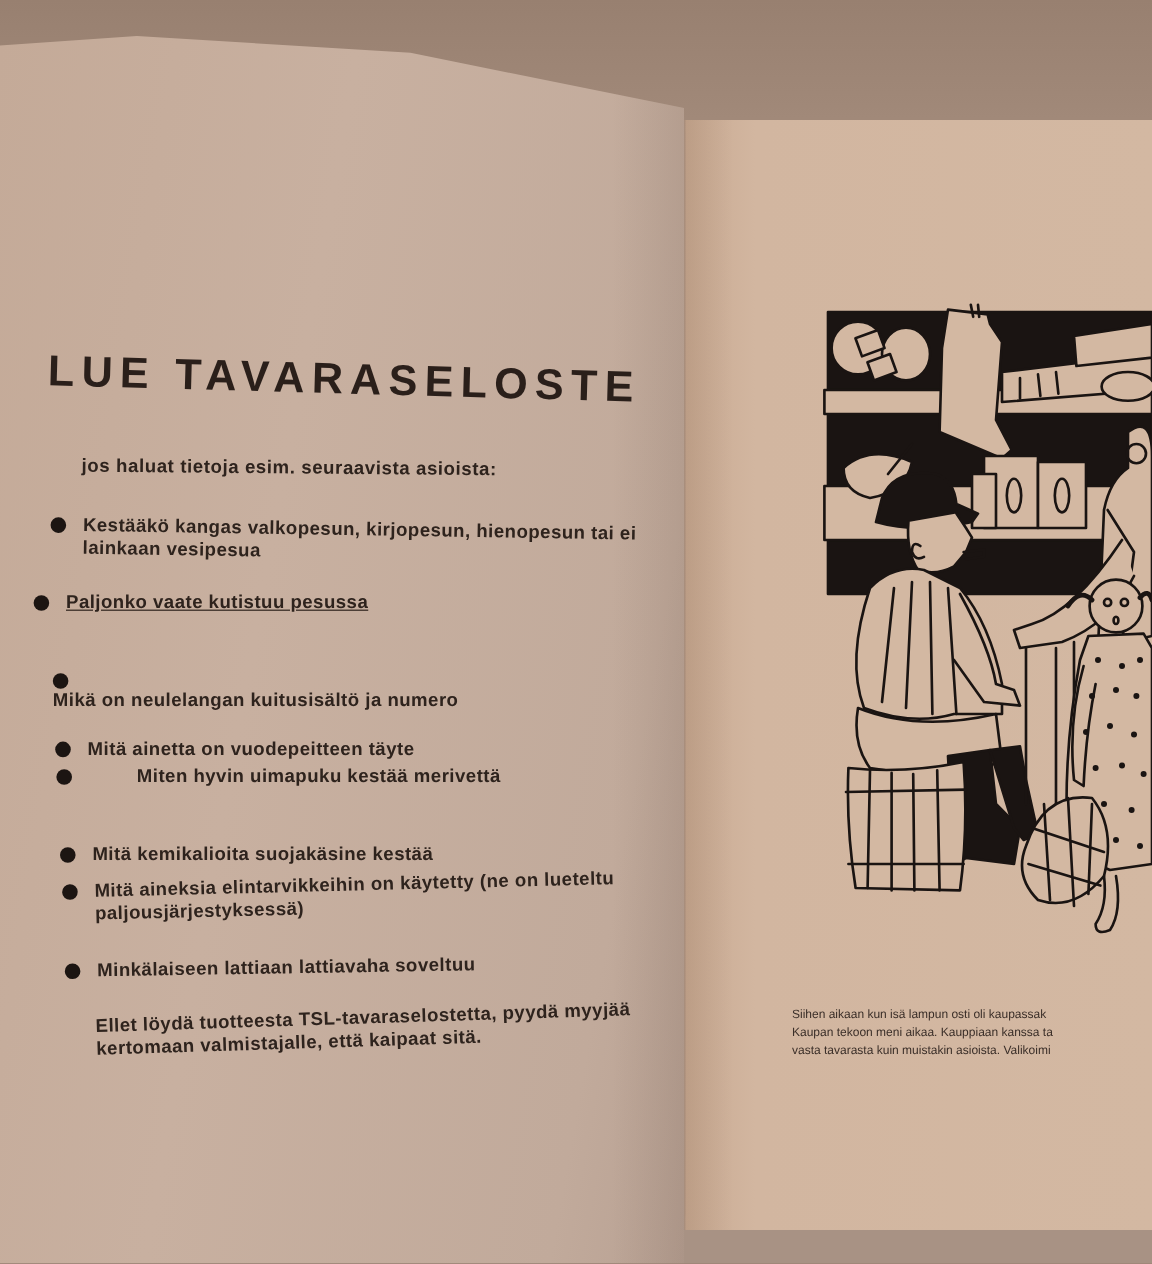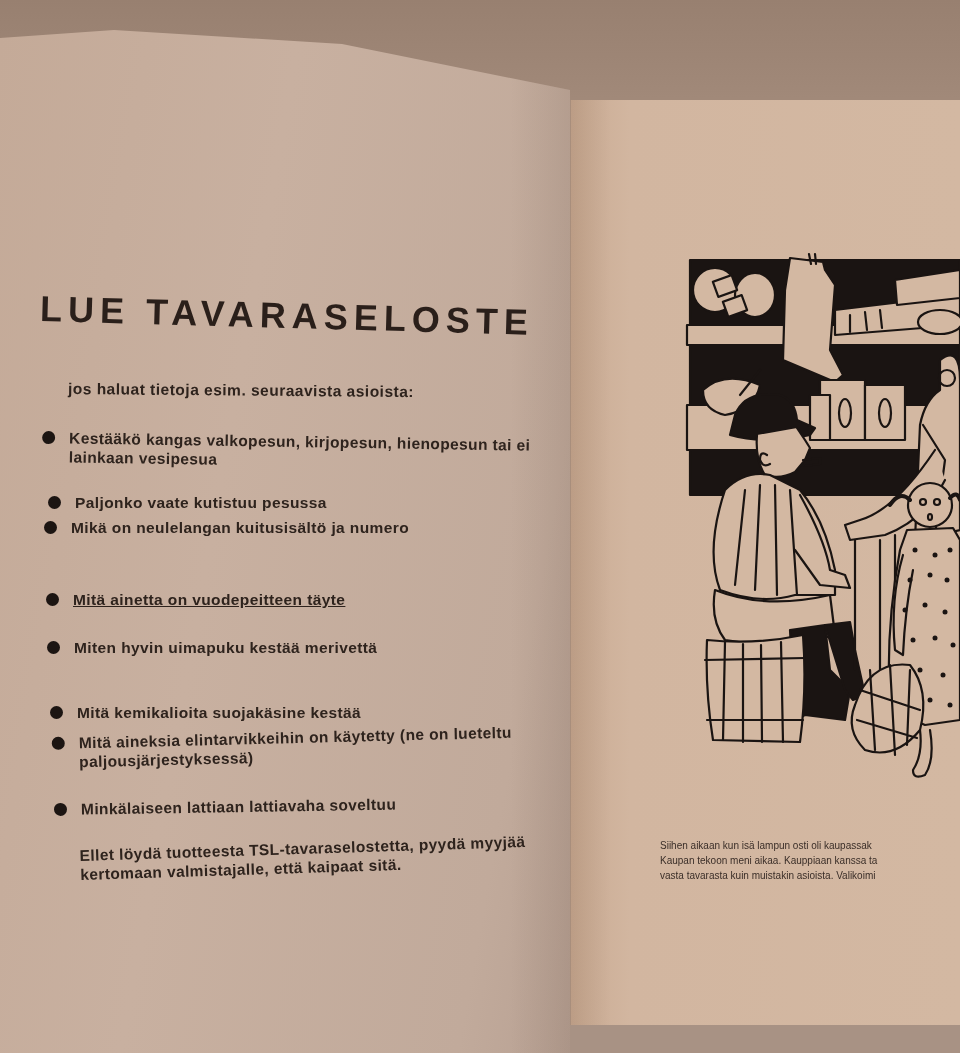--- a/index.html
+++ b/index.html
@@ -93,33 +93,33 @@
 </div>
 
 <div class="title">LUE TAVARASELOSTE</div>
 <div class="intro">jos haluat tietoja esim. seuraavista asioista:</div>
 
 <div class="bullets">
   <div class="bullet" style="left:42px; top:428px; transform:rotate(0.9deg);">
     <span class="dot"></span>
     <span class="text">Kestääkö kangas valkopesun, kirjopesun, hienopesun tai ei lainkaan vesipesua</span>
   </div>
-  <div class="bullet" style="left:48px; top:493px;">
+  <div class="bullet" style="left:28px; top:493px;text-decoration:underline;">
     <span class="dot"></span>
     <span class="text">Paljonko vaate kutistuu pesussa</span>
   </div>
-  <div class="bullet" style="left:44px; top:518px;">
+  <div class="bullet" style="left:44px; top:558px;flex-direction:column;">
     <span class="dot"></span>
     <span class="text">Mikä on neulelangan kuitusisältö ja numero</span>
   </div>
-  <div class="bullet" style="left:46px; top:590px;text-decoration:underline;">
+  <div class="bullet" style="left:46px; top:615px;">
     <span class="dot"></span>
     <span class="text">Mitä ainetta on vuodepeitteen täyte</span>
   </div>
-  <div class="bullet" style="left:47px; top:638px;">
+  <div class="bullet" style="left:47px; top:638px;gap:40px;">
     <span class="dot"></span>
     <span class="text">Miten hyvin uimapuku kestää merivettä</span>
   </div>
   <div class="bullet" style="left:50px; top:686px;margin-top:17px;">
     <span class="dot"></span>
     <span class="text">Mitä kemikalioita suojakäsine kestää</span>
   </div>
   <div class="bullet" style="left:52px; top:734px; transform:rotate(-1.4deg);">
     <span class="dot"></span>
     <span class="text">Mitä aineksia elintarvikkeihin on käytetty (ne on lueteltu paljousjärjestyksessä)</span>

